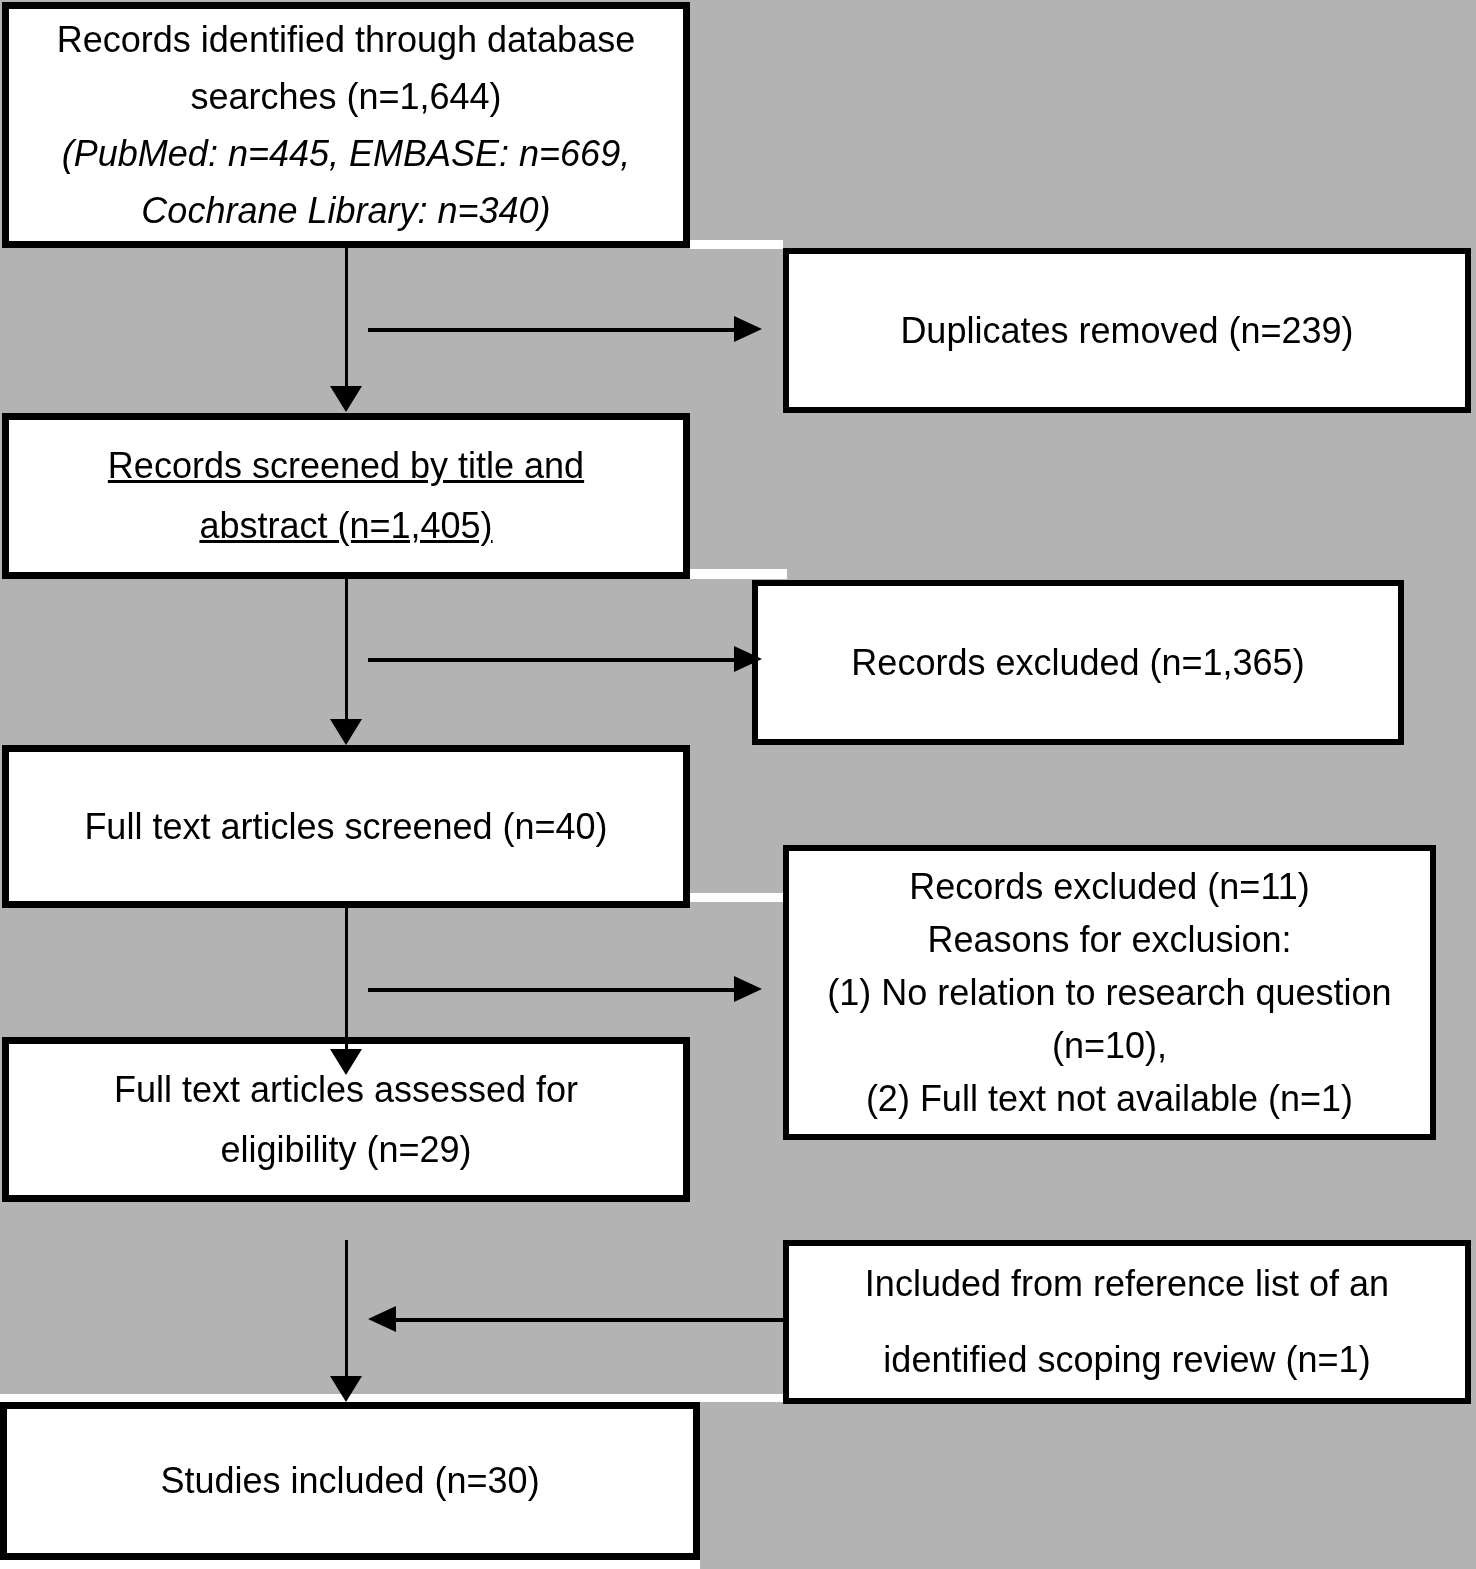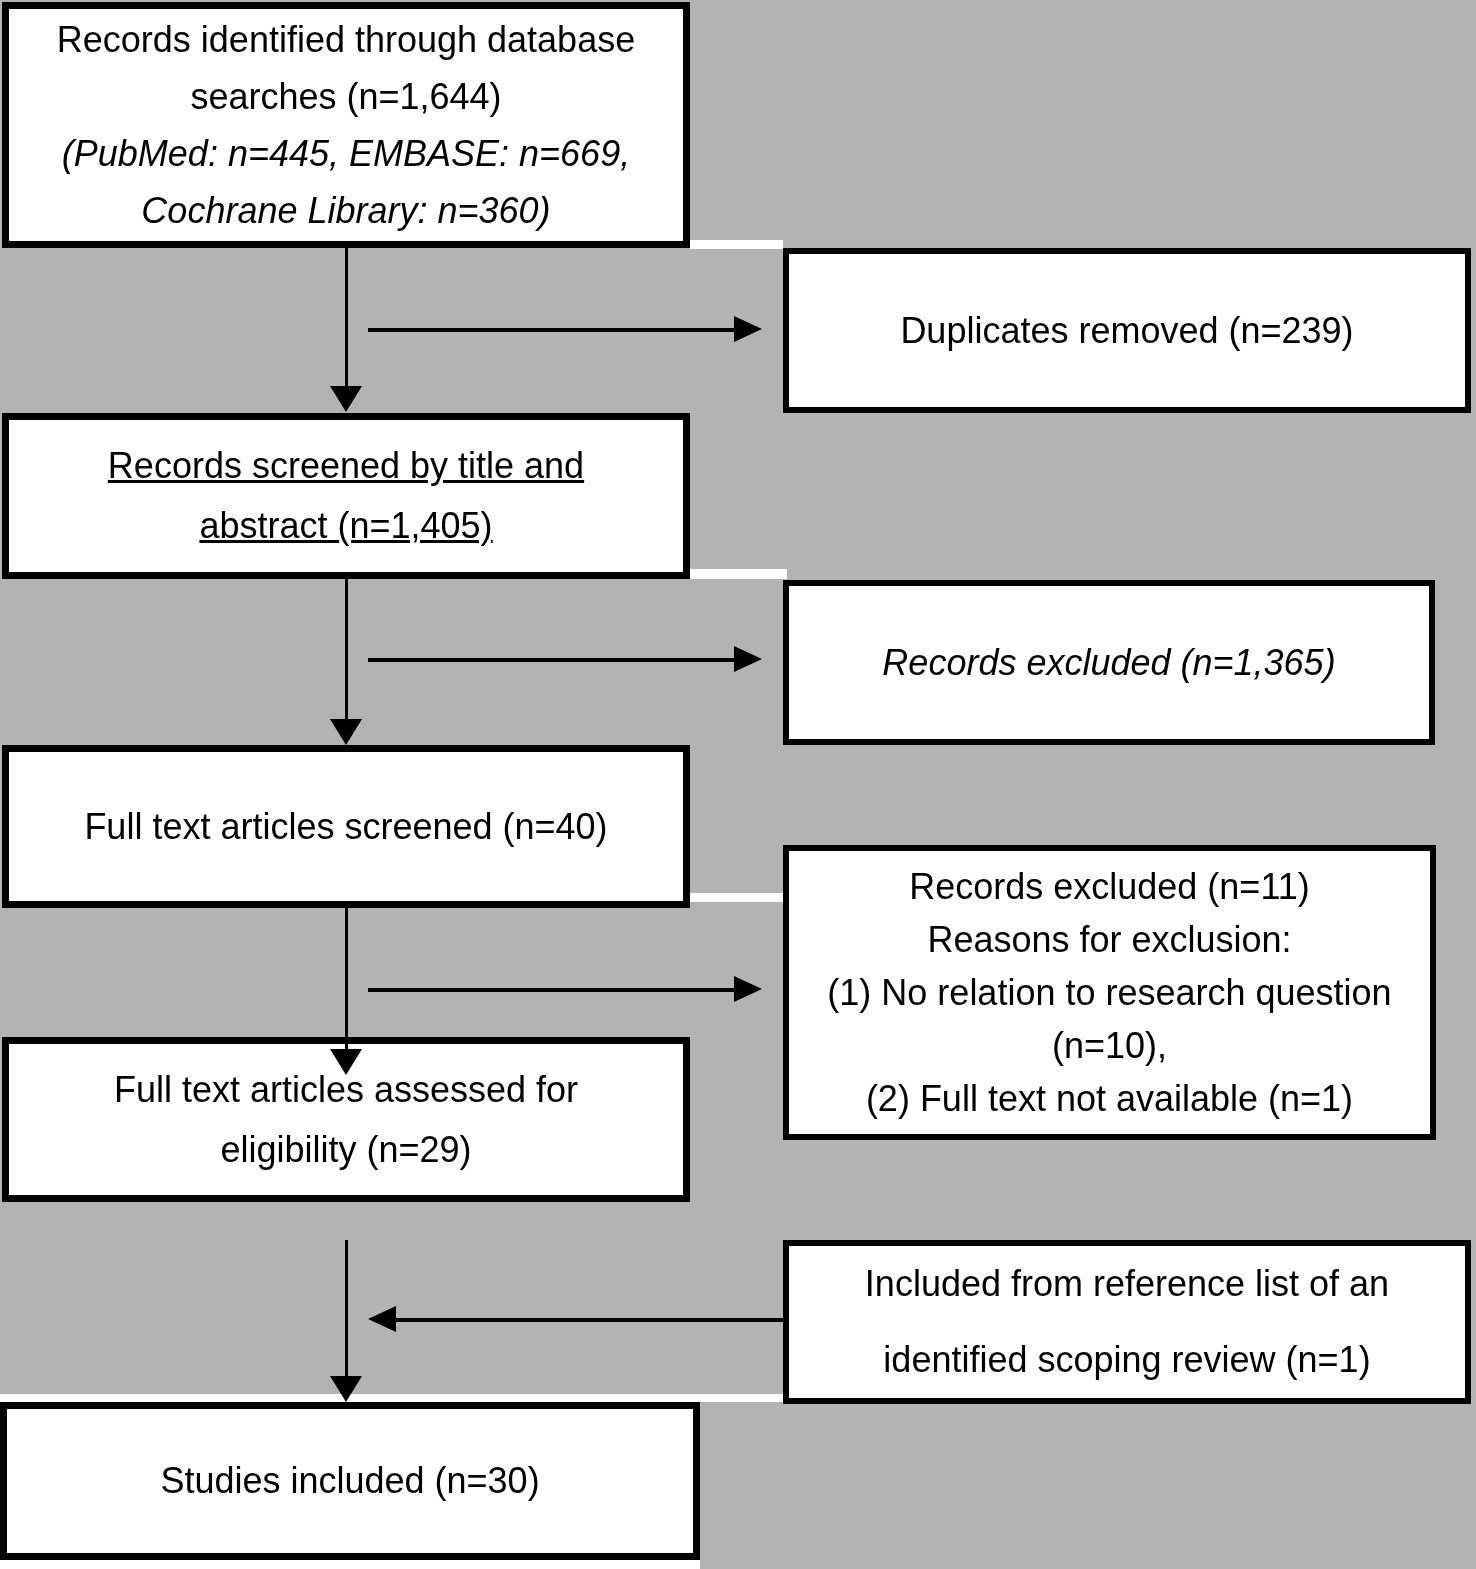--- a/index.html
+++ b/index.html
@@ -60,21 +60,21 @@
   <div class="sliver" style="left:690px; top:240px; width:93px; height:9px;"></div>
   <div class="sliver" style="left:690px; top:569px; width:97px; height:10px;"></div>
   <div class="sliver" style="left:690px; top:893px; width:93px; height:9px;"></div>
   <div class="sliver" style="left:0px; top:1394px; width:783px; height:8px;"></div>
   <div class="sliver" style="left:0px; top:1560px; width:700px; height:9px;"></div>
 
   <div class="box tight" style="left:2px; top:2px; width:688px; height:246px;">
     <div>Records identified through database
 searches (n=1,644)</div>
     <div class="italic">(PubMed: n=445, EMBASE: n=669,
-Cochrane Library: n=360)</div>
+Cochrane Library: n=340)</div>
   </div>
 
   <div class="box" style="left:2px; top:413px; width:688px; height:166px;text-decoration:underline;">
     <div>Records screened by title and
 abstract (n=1,405)</div>
   </div>
 
   <div class="box" style="left:2px; top:745px; width:688px; height:163px;">
     <div>Full text articles screened (n=40)</div>
   </div>
@@ -85,21 +85,21 @@
   </div>
 
   <div class="box" style="left:0px; top:1402px; width:700px; height:158px;">
     <div>Studies included (n=30)</div>
   </div>
 
   <div class="box right" style="left:783px; top:248px; width:688px; height:165px;">
     <div>Duplicates removed (n=239)</div>
   </div>
 
-  <div class="box right" style="left:783px; top:580px; width:652px; height:165px;font-style:italic;">
+  <div class="box right" style="left:752px; top:580px; width:652px; height:165px;">
     <div>Records excluded (n=1,365)</div>
   </div>
 
   <div class="box right" style="left:783px; top:845px; width:653px; height:295px;">
     <div>Records excluded (n=11)
 Reasons for exclusion:
 (1) No relation to research question
 (n=10),
 (2) Full text not available (n=1)</div>
   </div>

